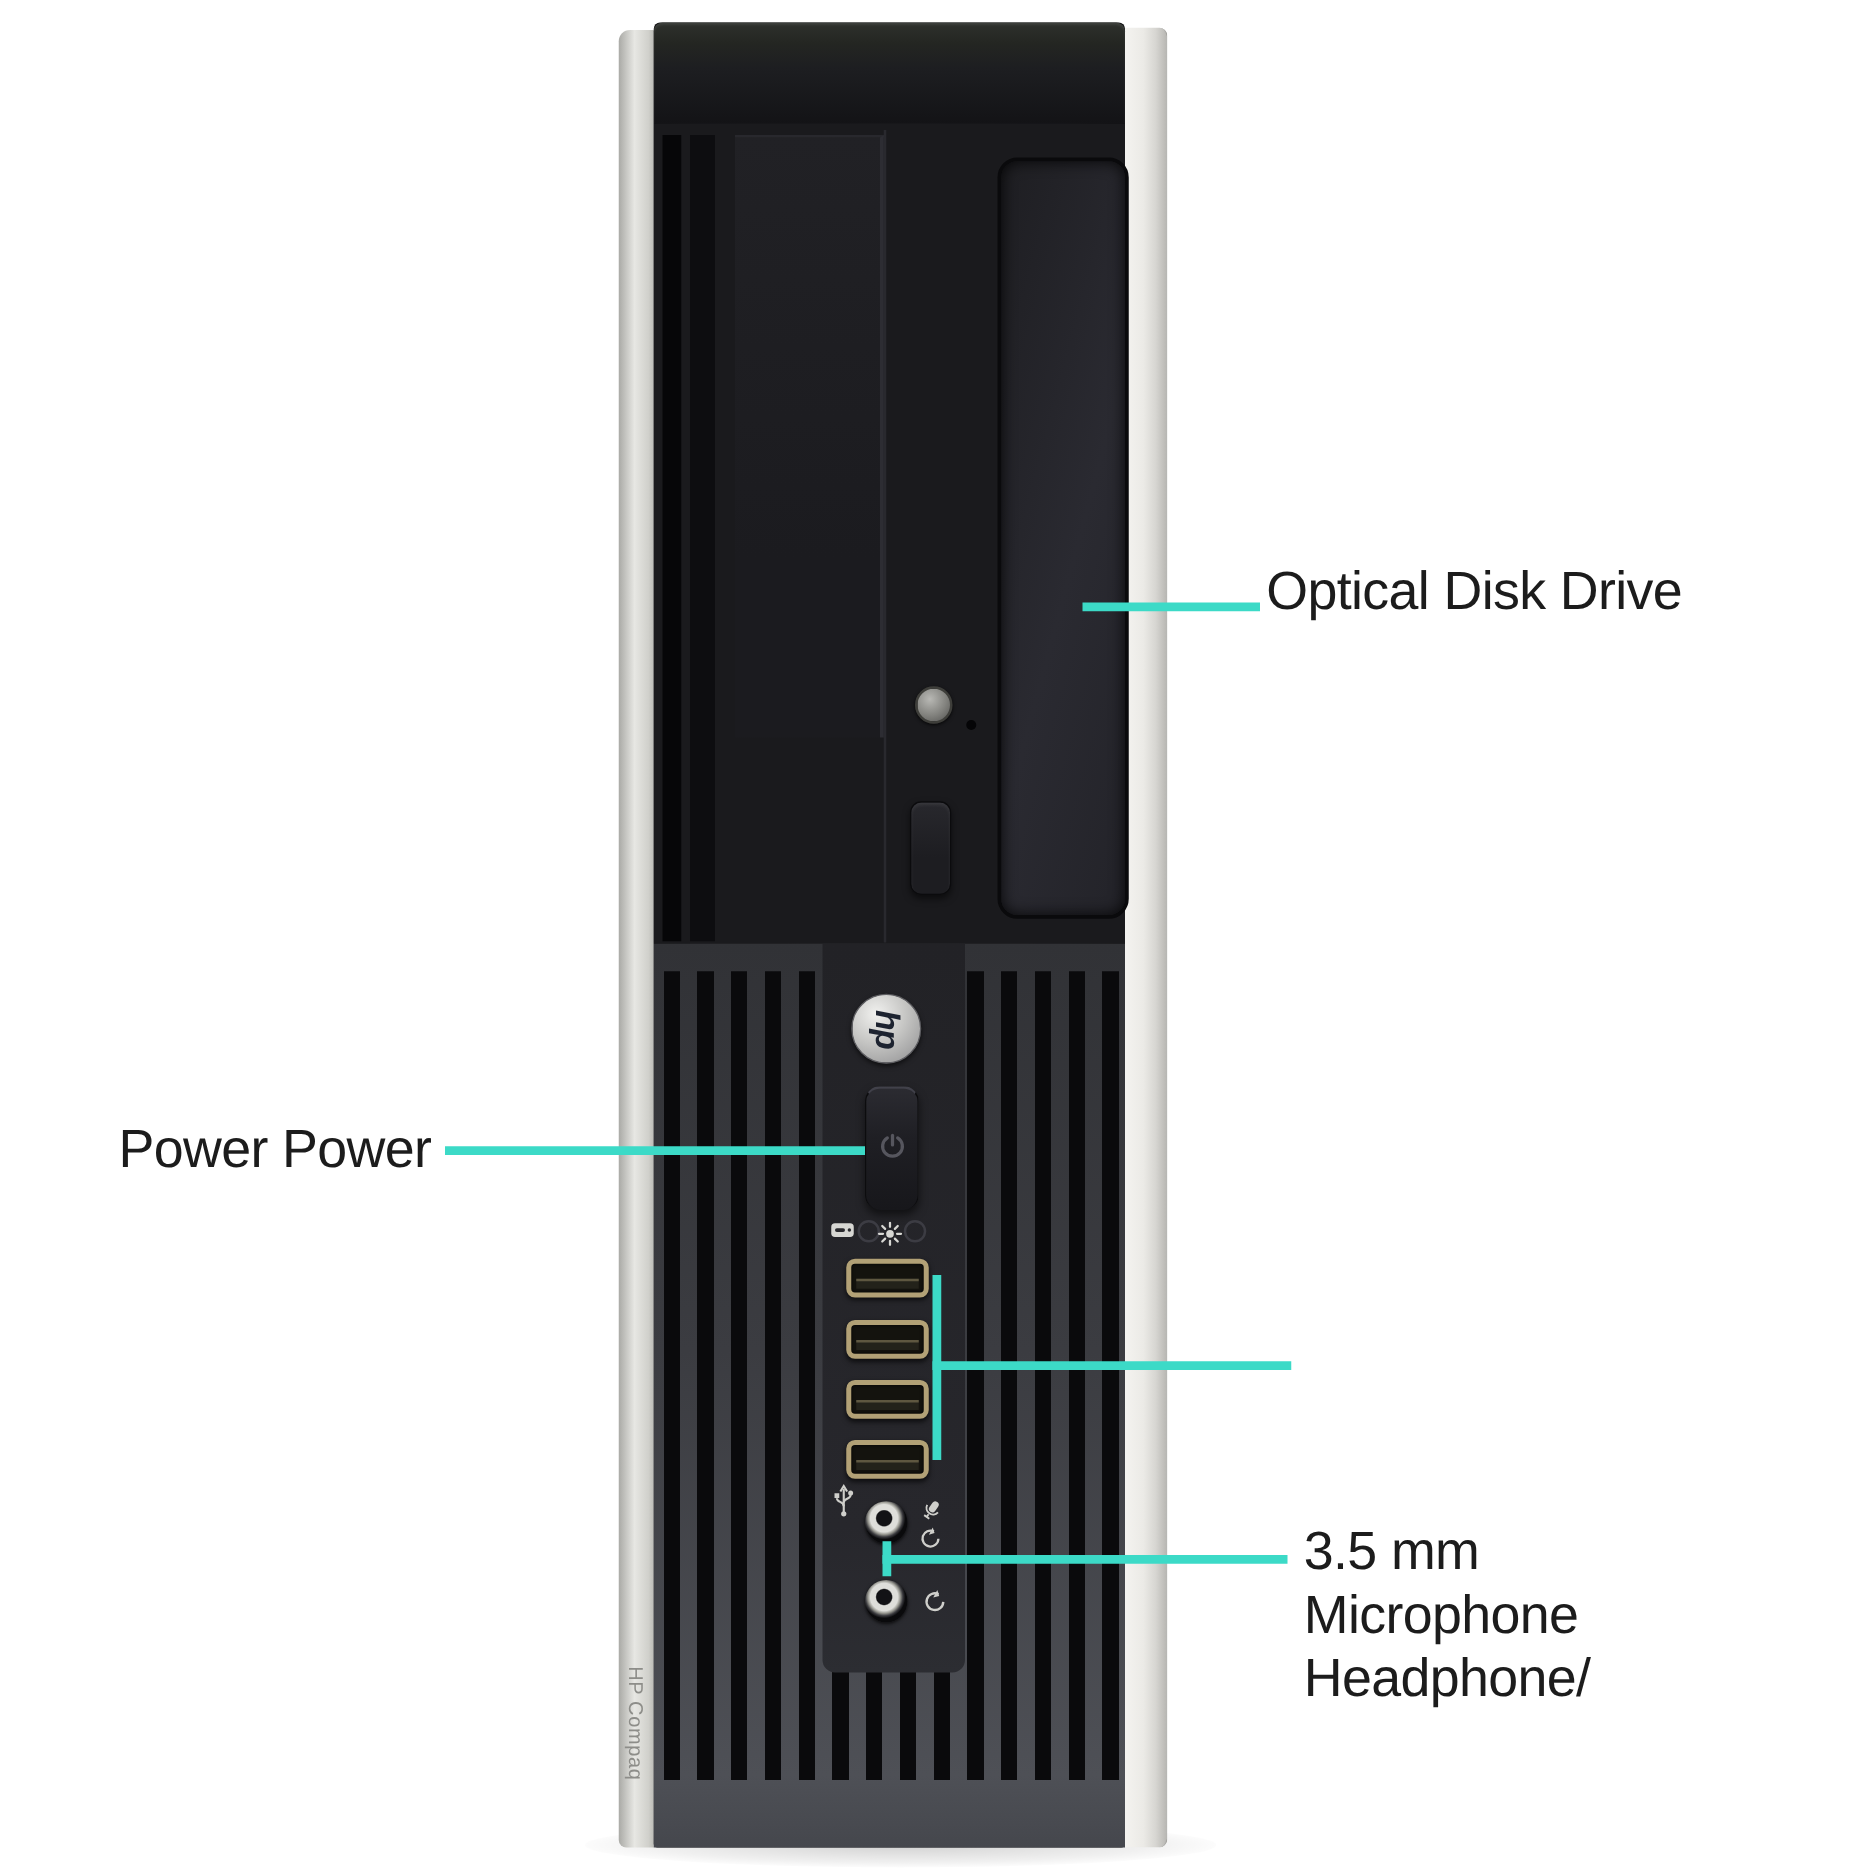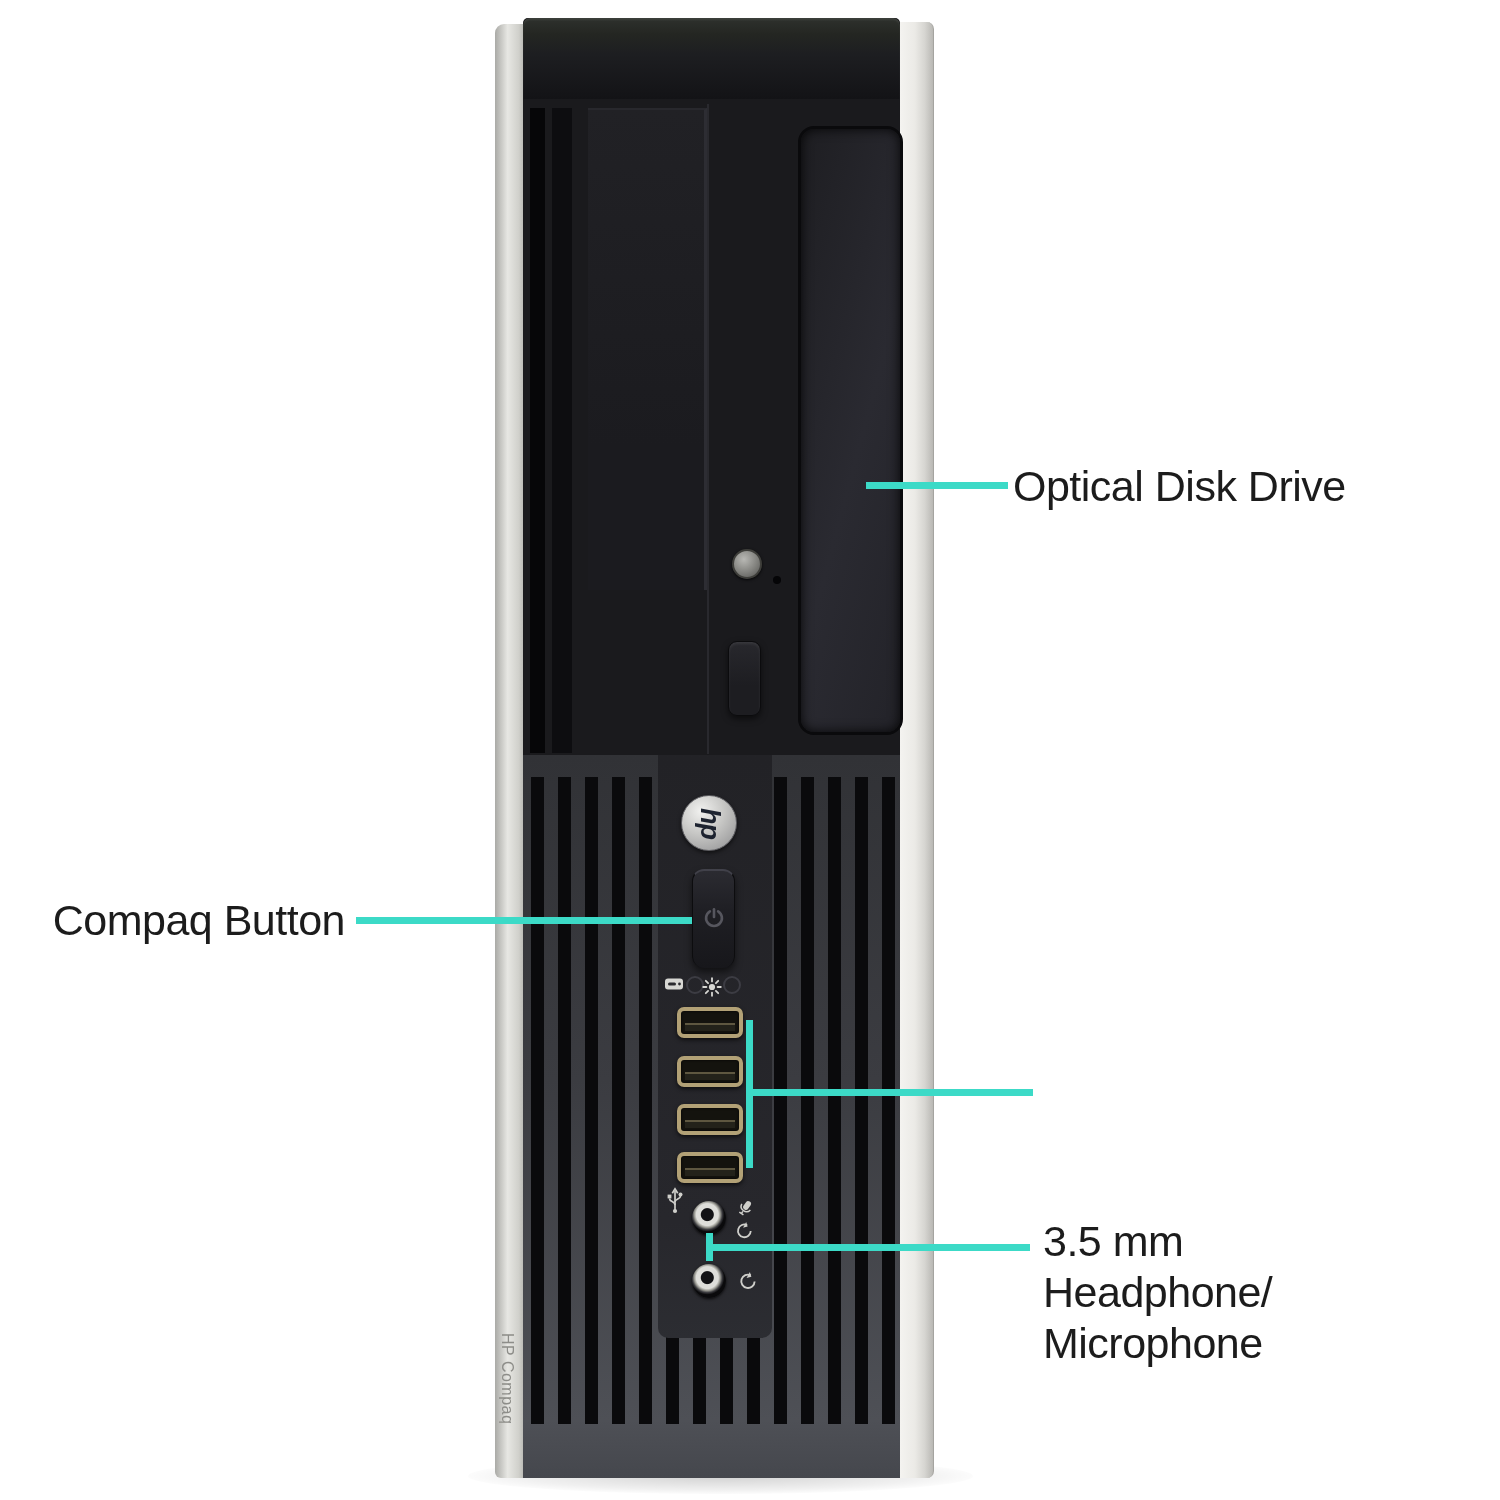--- a/index.html
+++ b/index.html
@@ -193,21 +193,21 @@
 
   <div class="abs side-brand">HP Compaq</div>
 
   <div class="abs cline" style="left:866px;top:482px;width:142px;height:7px;"></div>
   <div class="abs cline" style="left:356px;top:917px;width:336px;height:7px;"></div>
   <div class="abs cline" style="left:746px;top:1020px;width:7px;height:148px;"></div>
   <div class="abs cline" style="left:746px;top:1089px;width:287px;height:7px;"></div>
   <div class="abs cline" style="left:706px;top:1233px;width:7px;height:28px;"></div>
   <div class="abs cline" style="left:706px;top:1244px;width:324px;height:7px;"></div>
 
-  <div class="abs lbl vcenter" style="left:1013px;top:486px;">Optical Disk Drive</div>
-  <div class="abs lbl vcenter" style="right:1155px;top:920px;">Compaq Button</div>
+  <div class="abs lbl vcenter" style="left:1013px;top:474px;">Optical Disk Drive</div>
+  <div class="abs lbl vcenter" style="right:1155px;top:920px;">Power Power</div>
   <div class="abs lbl audio-block" style="left:1043px;top:1216px;">
     <div>3.5 mm</div>
+    <div>Microphone</div>
     <div>Headphone/</div>
-    <div>Microphone</div>
   </div>
 
 </div>
 
 </body></html>

